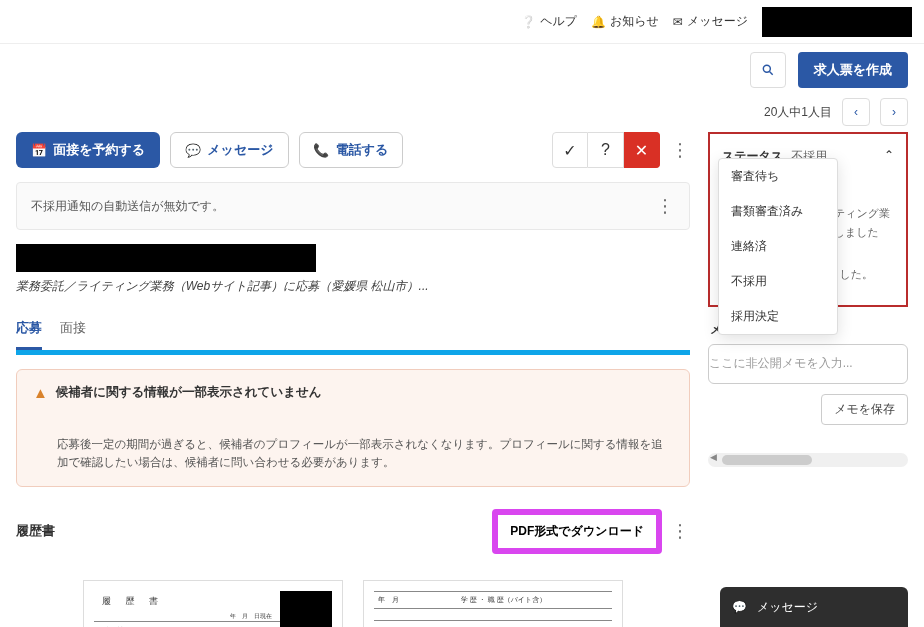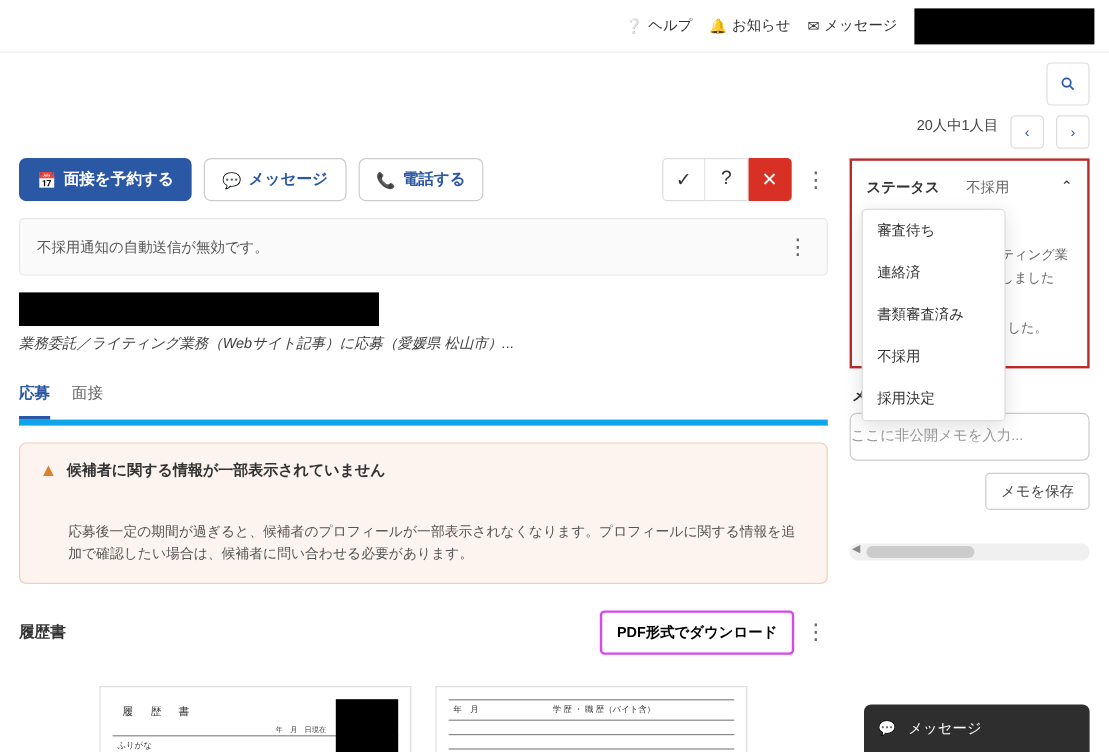--- a/index.html
+++ b/index.html
@@ -68,21 +68,21 @@
   font-size: 13px;
   font-weight: bold;
   cursor: pointer;
 }
 
 
 .pagination-row {
   height: 32px;
   display: flex;
   justify-content: flex-end;
-  align-items: flex-start;
+  align-items: center;
   gap: 10px;
   padding: 0 16px;
   font-size: 12px;
   color: #444;
 }
 .page-btn {
   width: 28px;
   height: 28px;
   border: 1px solid #ddd;
   border-radius: 4px;
@@ -244,21 +244,21 @@
 
 
 .resume-header {
   display: flex;
   justify-content: space-between;
   align-items: center;
   margin-bottom: 16px;
 }
 .resume-title { font-size: 13px; font-weight: bold; }
 .pdf-btn {
-  border: 2px solid #d946ef;
+  border: 6px solid #d946ef;
   background: #fff;
   border-radius: 4px;
   padding: 8px 12px;
   font-size: 12px;
   font-weight: bold;
   cursor: pointer;
 }
 .resume-pages {
   display: flex;
   gap: 20px;
@@ -302,30 +302,30 @@
   border: 2px solid #b92c2c;
   border-radius: 0;
   padding: 8px 8px 0 8px;
   background: #fff;
   position: relative;
   height: 175px;
 }
 .status-header {
   display: flex;
   align-items: flex-start;
-  gap: 22px;
+  gap: 8px;
   padding: 6px 4px 10px 4px;
   cursor: pointer;
 }
 .status-label { font-weight: bold; font-size: 12px; }
 .status-value { color: #666; font-size: 12px; flex: 1; }
 .chev { font-size: 12px; }
 .dropdown {
   position: absolute;
-  top: 40px;
+  top: 24px;
   left: 8px;
   width: 120px;
   background: #fff;
   border: 1px solid #ddd;
   border-radius: 4px;
   box-shadow: 0 4px 16px rgba(0,0,0,0.12);
   z-index: 5;
 }
 .dropdown .opt {
   padding: 9px 12px;
@@ -435,20 +435,21 @@
   <div class="black-box"></div>
 </div>
 
 <div class="second-row">
   <div class="search-btn">
     <svg class="ico" viewBox="0 0 24 24" fill="none" stroke="currentColor" stroke-width="2.5">
         <circle cx="10" cy="10" r="6"></circle>
         <line x1="20" y1="20" x2="14.5" y2="14.5"></line>
       </svg>
   </div>
+  <button class="create-job-btn">求人票を作成</button>
 </div>
 
 <div class="pagination-row">
   <span>20人中1人目</span>
   <div class="page-btn">
     <span>‹</span>
   </div>
   <div class="page-btn">
     <span>›</span>
   </div>
@@ -557,22 +558,22 @@
   <div class="right-col">
 
     <div class="status-card">
       <div class="status-header">
         <span class="status-label">ステータス</span>
         <span class="status-value">不採用</span>
         <span class="chev">⌃</span>
       </div>
       <div class="dropdown">
         <div class="opt">審査待ち</div>
+        <div class="opt">書類審査済み</div>
         <div class="opt">連絡済</div>
-        <div class="opt">書類審査済み</div>
         <div class="opt">不採用</div>
         <div class="opt">採用決定</div>
       </div>
       <div class="peek-text">
         <div>イティング業</div>
         <div>しました</div>
         <div style="margin-top:24px;">した。</div>
       </div>
     </div>
 

